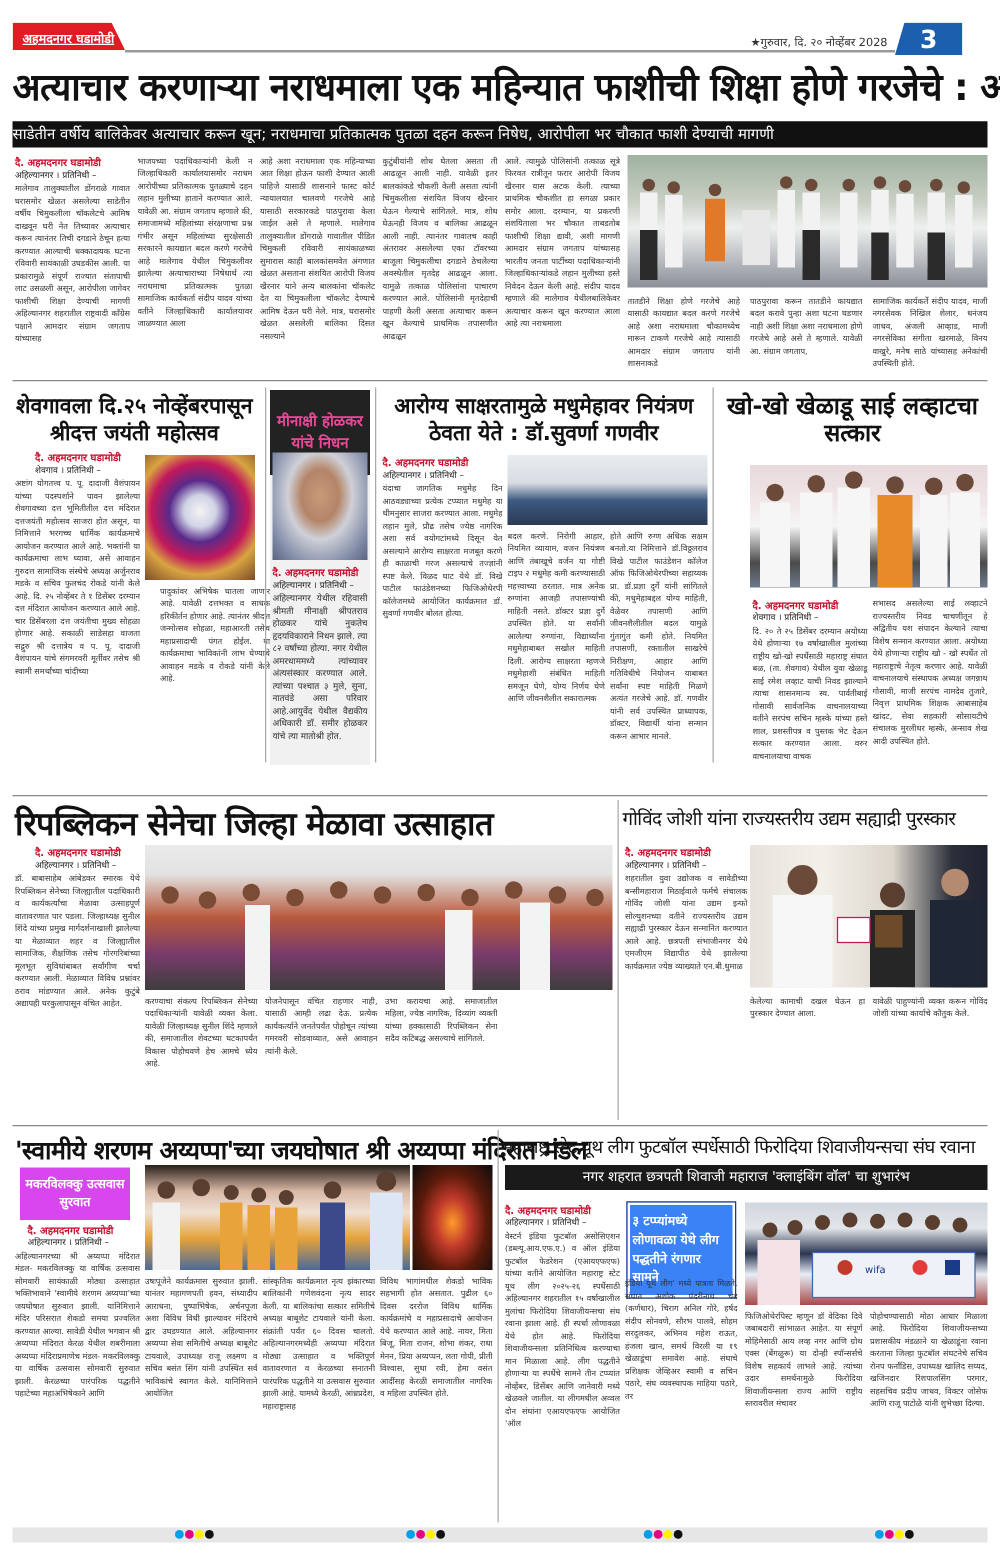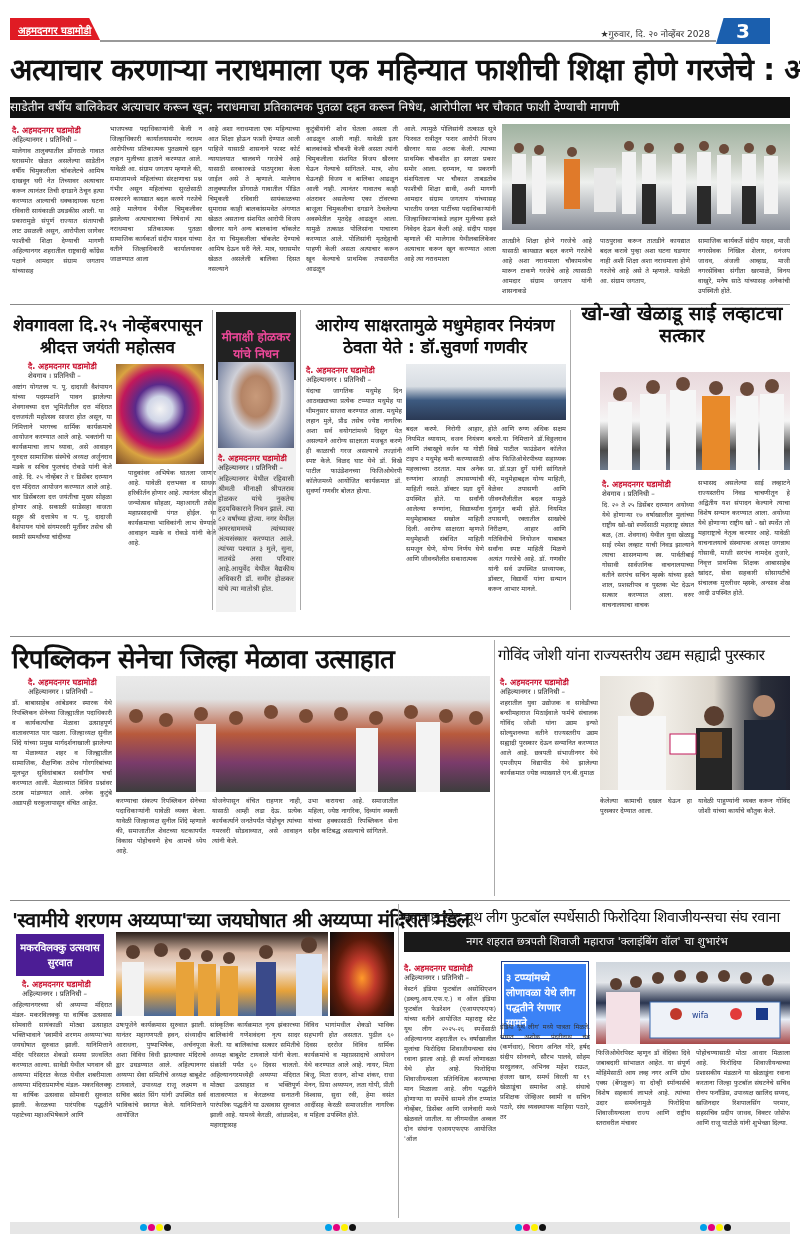--- a/index.html
+++ b/index.html
@@ -15,21 +15,21 @@
 .subbar{left:10px;top:97px;width:780px;height:21px;background:#111;color:#fff;font:12px "DejaVu Sans",sans-serif;line-height:21px;white-space:nowrap;overflow:hidden}
 .byline{color:#c8102e;font:bold 8px "DejaVu Sans",sans-serif}
 .dateline{font:7px "DejaVu Sans",sans-serif;color:#222}
 .txt{font:6.5px/10px "DejaVu Serif",serif;color:#333;text-align:justify;overflow:hidden}
 .photo{overflow:hidden}
 .hr{height:1px;background:#888}
 .vr{width:1px;background:#aaa}
 .h2{font:bold 17px "DejaVu Sans",sans-serif;color:#111;text-align:center;line-height:22px}
 .h2big{font:bold 24px "DejaVu Sans",sans-serif;color:#111;white-space:nowrap;letter-spacing:-0.5px}
 .boxblack{background:#222;color:#ec4899;font:bold 12px "DejaVu Sans",sans-serif;text-align:center;line-height:17px;padding:17px 2px}
-.pinkbox{background:#4c1d95;color:#fff;font:bold 10px "DejaVu Sans",sans-serif;text-align:center;line-height:15px;padding:6px 2px}
+.pinkbox{background:#d946ef;color:#fff;font:bold 10px "DejaVu Sans",sans-serif;text-align:center;line-height:15px;padding:6px 2px}
 .bluebox{background:#3b82f6;color:#fff;font:bold 10px "DejaVu Sans",sans-serif;line-height:15px;padding:6px 2px;border:2px solid #fff;outline:1px solid #1a3a8a}
 .footer{left:10px;top:1222px;width:780px;height:12px;background:#e6e6e6}
 .reg{display:flex;gap:1px;position:absolute;top:2px}
 .reg i{width:7px;height:7px;border-radius:50%;display:block}
 </style>
 </head>
 <body>
 
 <div class="abs masthead">
     <span>अहमदनगर घडामोडी</span>
@@ -114,21 +114,21 @@
 <div class="abs" style="left:306px;top:364px;width:100px">
   <div class="byline">दै. अहमदनगर घडामोडी</div>
   <div class="dateline">अहिल्यानगर । प्रतिनिधी –</div>
 </div>
 <div class="abs txt" style="left:306px;top:386px;width:96px;height:224px">यंदाचा जागतिक मधुमेह दिन आठवड्याच्या प्रत्येक टप्प्यात मधुमेह या थीमनुसार साजरा करण्यात आला. मधुमेह लहान मुले, प्रौढ तसेच ज्येष्ठ नागरिक अशा सर्व वयोगटांमध्ये दिसून येत असल्याने आरोग्य साक्षरता मजबूत करणे ही काळाची गरज असल्याचे तज्ज्ञांनी स्पष्ट केले. विळद घाट येथे डॉ. विखे पाटील फाउंडेशनच्या फिजिओथेरपी कॉलेजमध्ये आयोजित कार्यक्रमात डॉ. सुवर्णा गणवीर बोलत होत्या.</div>
 <div class="abs photo" style="left:406px;top:364px;width:160px;height:56px;background:linear-gradient(180deg,#e9ecef 0,#d8dde3 40%,#3d5a80 65%,#2b3a55 100%)"></div>
 <div class="abs txt" style="left:406px;top:424px;width:78px;height:186px">बदल करणे. निरोगी आहार, नियमित व्यायाम, वजन नियंत्रण आणि तंबाखूचे वर्जन या गोष्टी टाइप २ मधुमेह कमी करण्यासाठी महत्त्वाच्या ठरतात. मात्र अनेक रुग्णांना आजही तपासण्यांची माहिती नसते. डॉक्टर प्रज्ञा दुर्गे उपस्थित होते. या सर्वांनी आलेल्या रुग्णांना, विद्यार्थ्यांना मधुमेहाबाबत सखोल माहिती दिली. आरोग्य साक्षरता म्हणजे मधुमेहाशी संबंधित माहिती समजून घेणे, योग्य निर्णय घेणे आणि जीवनशैलीत सकारात्मक</div>
 <div class="abs txt" style="left:488px;top:424px;width:78px;height:186px">होते आणि रुग्ण अधिक सक्षम बनतो.या निमित्ताने डॉ.विठ्ठलराव विखे पाटील फाउंडेशन कॉलेज ऑफ फिजिओथेरपीच्या सहाय्यक प्रा. डॉ.प्रज्ञा दुर्गे यांनी सांगितले की, मधुमेहाबद्दल योग्य माहिती, वेळेवर तपासणी आणि जीवनशैलीतील बदल यामुळे गुंतागुंत कमी होते. नियमित तपासणी, रक्तातील साखरेचे निरीक्षण, आहार आणि गतिविधीचे नियोजन याबाबत सर्वांना स्पष्ट माहिती मिळणे अत्यंत गरजेचे आहे. डॉ. गणवीर यांनी सर्व उपस्थित प्राध्यापक, डॉक्टर, विद्यार्थी यांना सन्मान करून आभार मानले.</div>
 <div class="abs vr" style="left:570px;top:310px;height:300px"></div>
 
-<div class="abs h2" style="left:574px;top:302px;width:216px;font-size:19px">खो-खो खेळाडू साई लव्हाटचा सत्कार</div>
+<div class="abs h2" style="left:574px;top:314px;width:216px;font-size:19px">खो-खो खेळाडू साई लव्हाटचा सत्कार</div>
 <div class="abs photo" style="left:600px;top:372px;width:190px;height:98px;background:linear-gradient(180deg,#e8d9dc 0,#f1e6e8 30%,#f5f5f5 50%,#4a4a4a 80%,#6d7a8c 100%)">
   <svg width="190" height="98">
       <g fill="#f6f6f6">
         <rect x="8" y="30" width="24" height="68"></rect>
         <rect x="40" y="22" width="26" height="76"></rect>
         <rect x="70" y="18" width="26" height="80"></rect>
         <rect x="136" y="24" width="22" height="74"></rect>
         <rect x="160" y="22" width="24" height="76"></rect>
       </g>
       <rect x="102" y="24" width="28" height="74" fill="#e88a2a"></rect>

